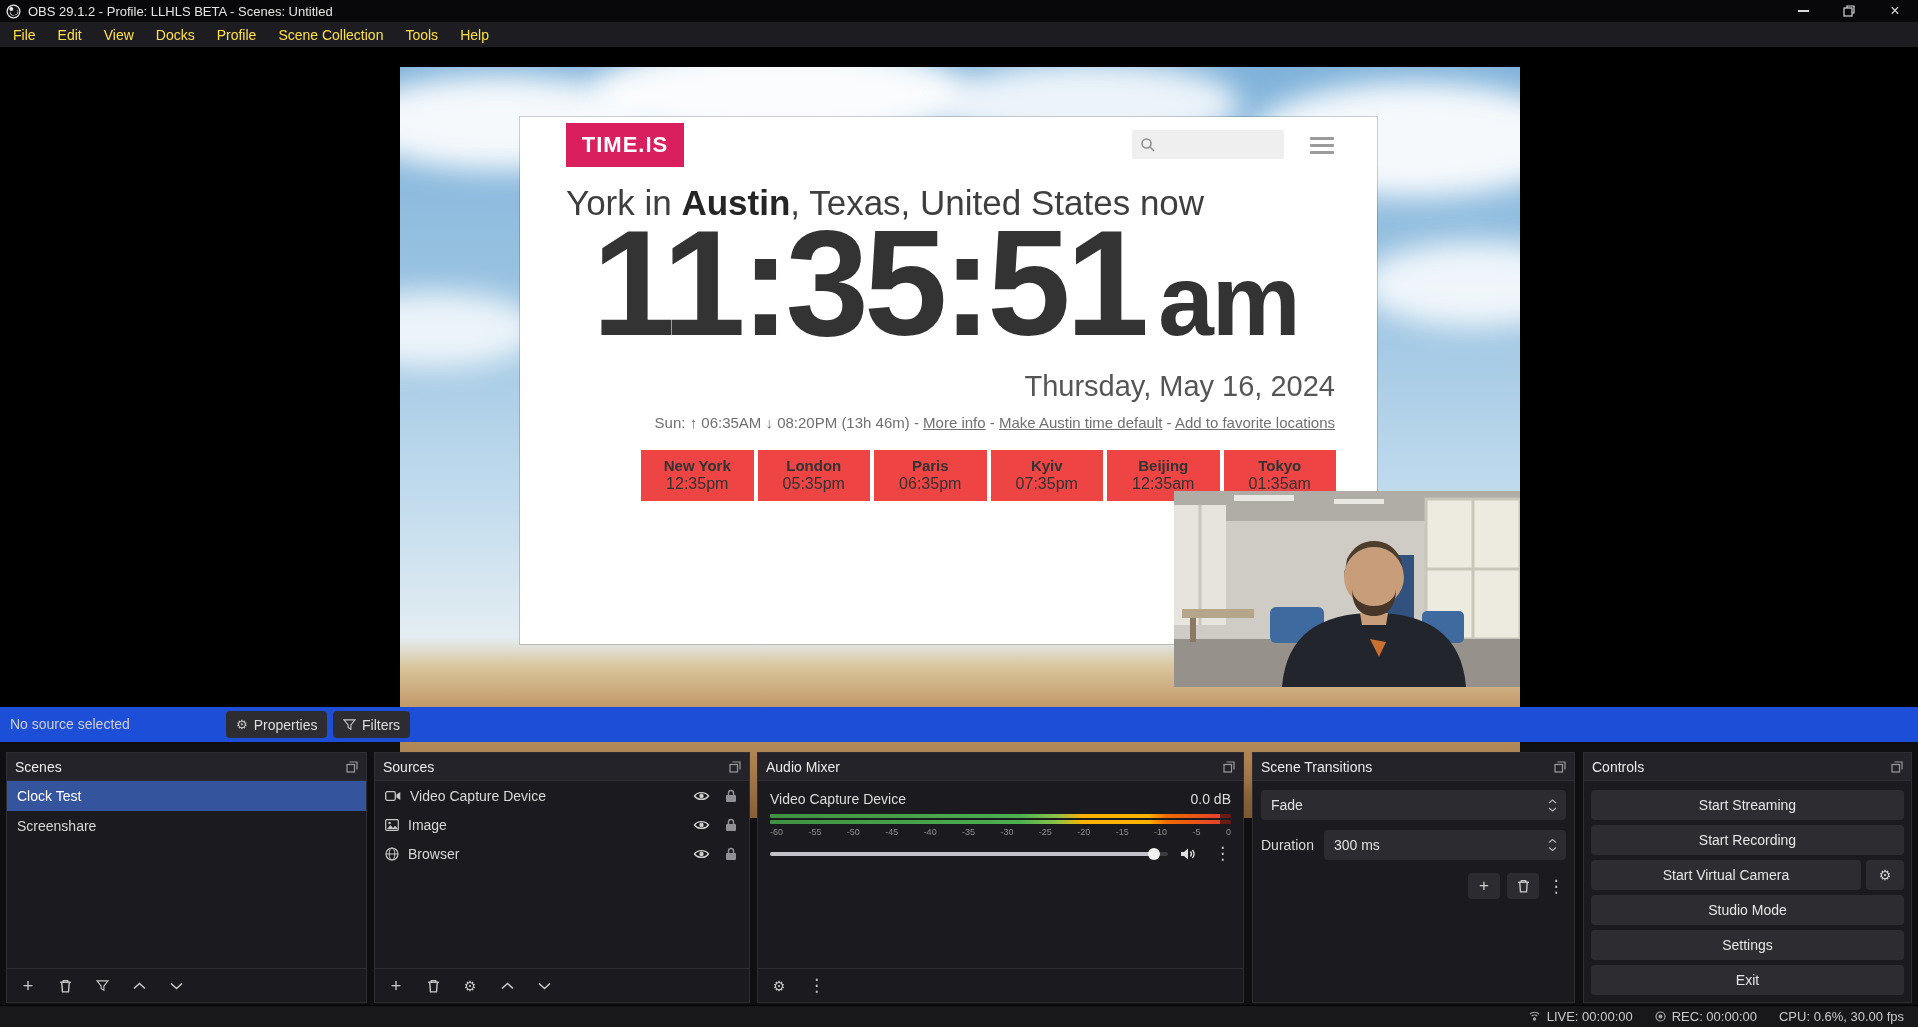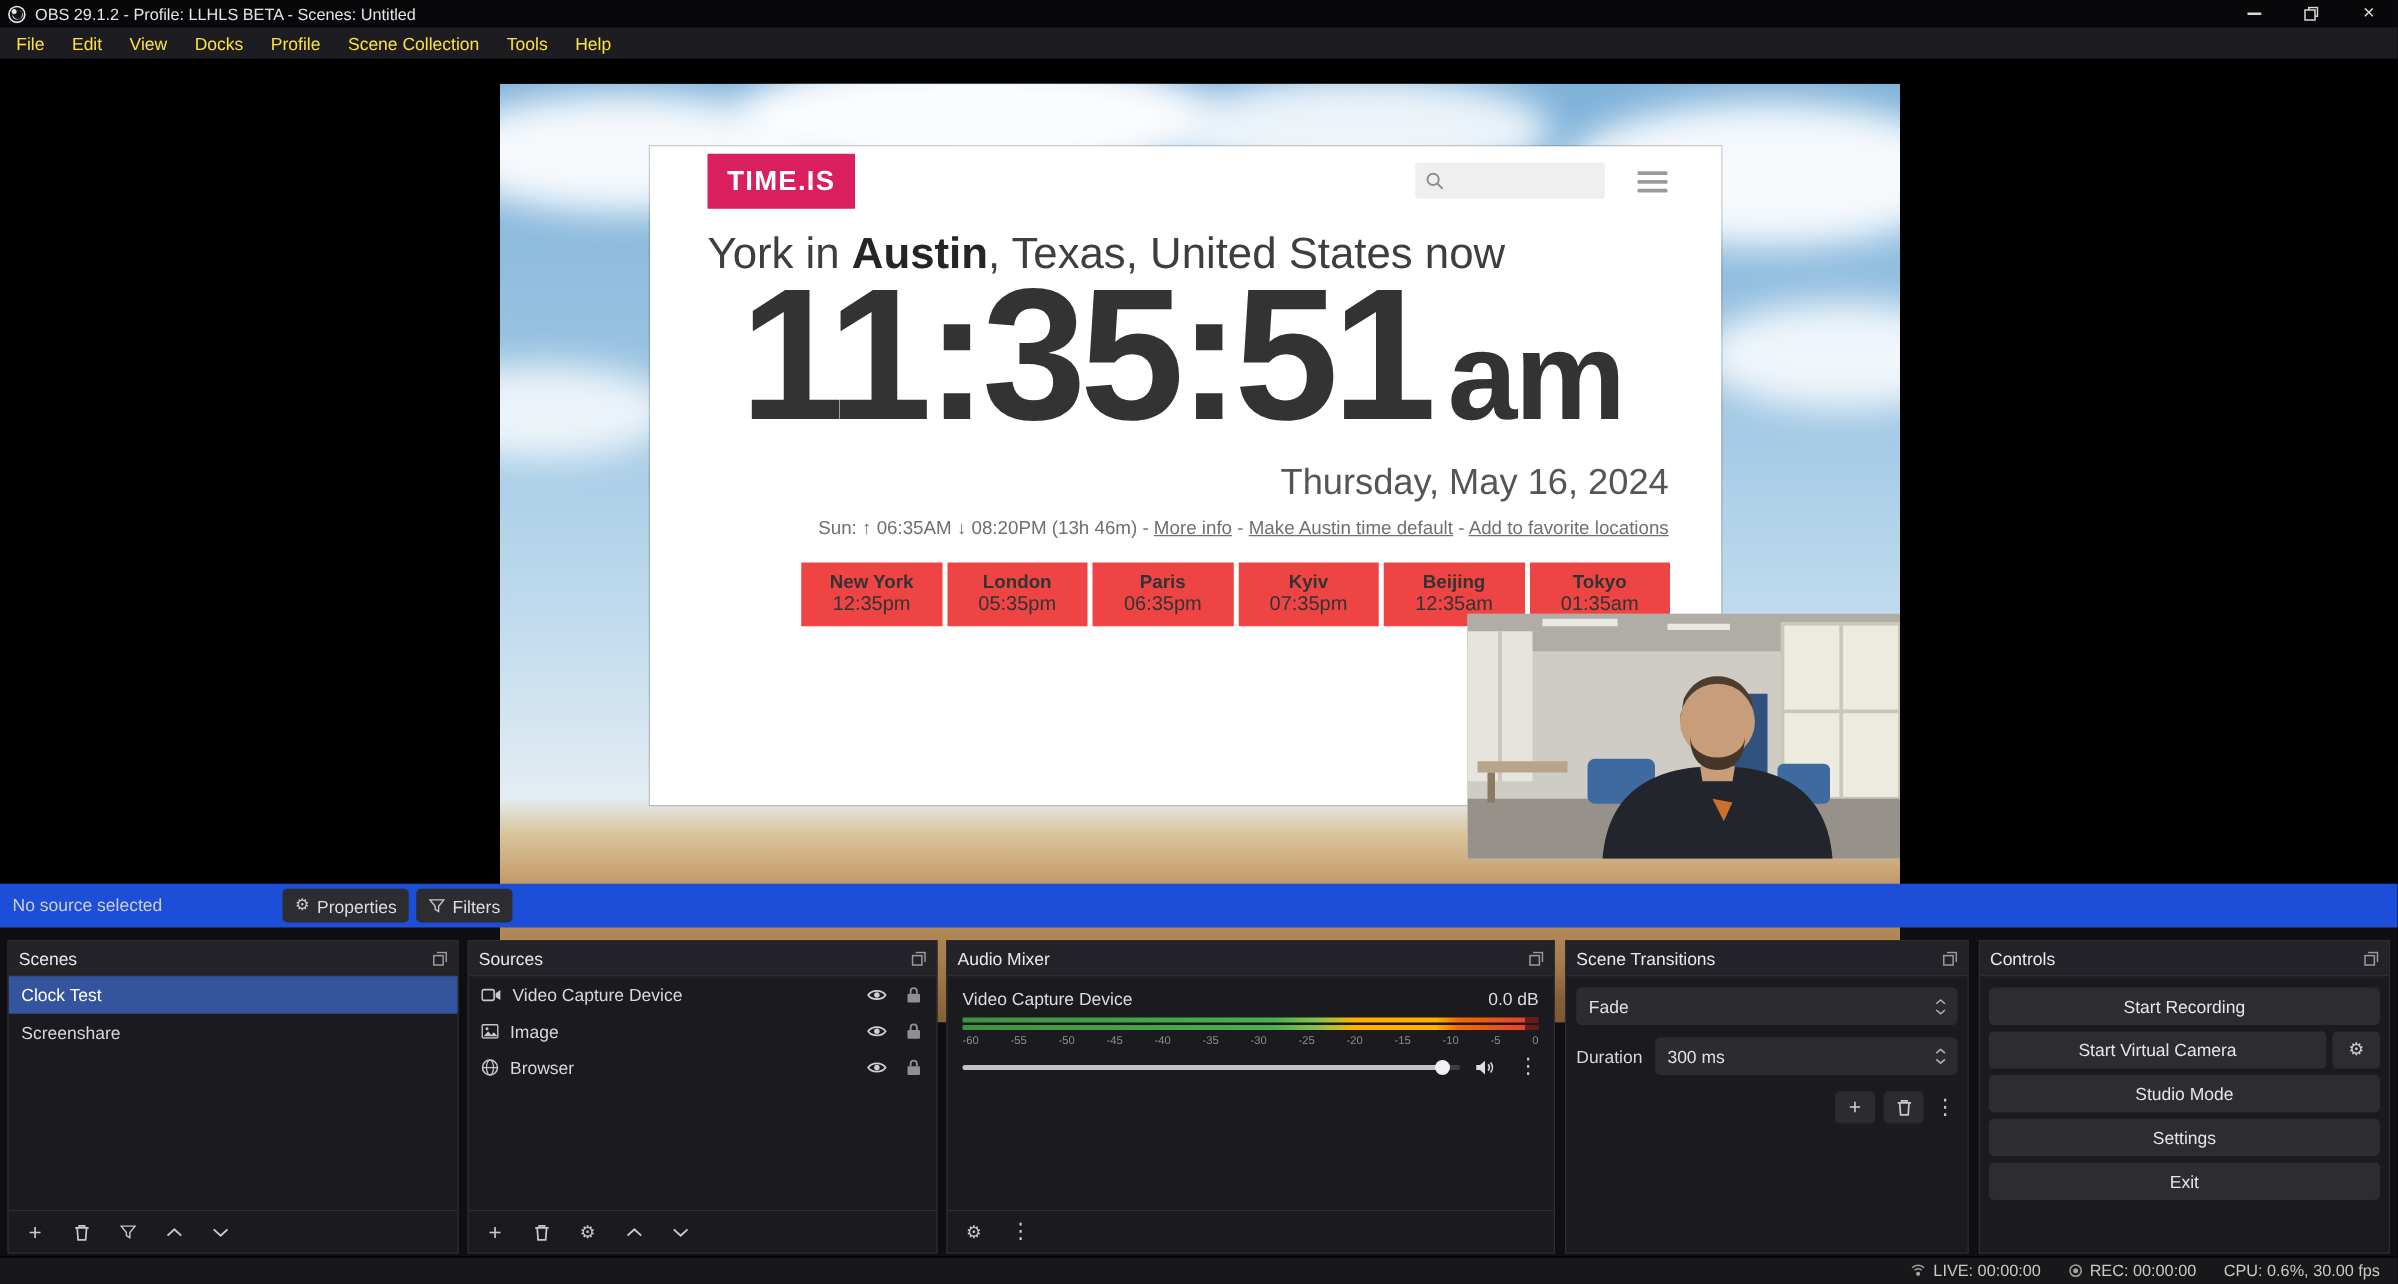--- a/index.html
+++ b/index.html
@@ -538,20 +538,23 @@
     <span>Controls</span>
     <span class="popout">
       <svg width="12" height="12" viewBox="0 0 12 12">
           <rect x="1" y="3.5" width="7.5" height="7.5" fill="none" stroke="#b9b9b9" stroke-width="1.2"></rect>
           <path d="M3.5 1H11v7.5" fill="none" stroke="#b9b9b9" stroke-width="1.2"></path>
         </svg>
     </span>
   </div>
   <div class="controls-body">
     <div class="ctl-row">
+        <button class="ctl-btn">Start Streaming</button>
+      </div>
+    <div class="ctl-row">
         <button class="ctl-btn">Start Recording</button>
       </div>
     <div class="ctl-row">
       <button class="ctl-btn">Start Virtual Camera</button>
       <span class="vc-gear glyph">⚙</span>
     </div>
     <div class="ctl-row">
         <button class="ctl-btn">Studio Mode</button>
       </div>
     <div class="ctl-row">

